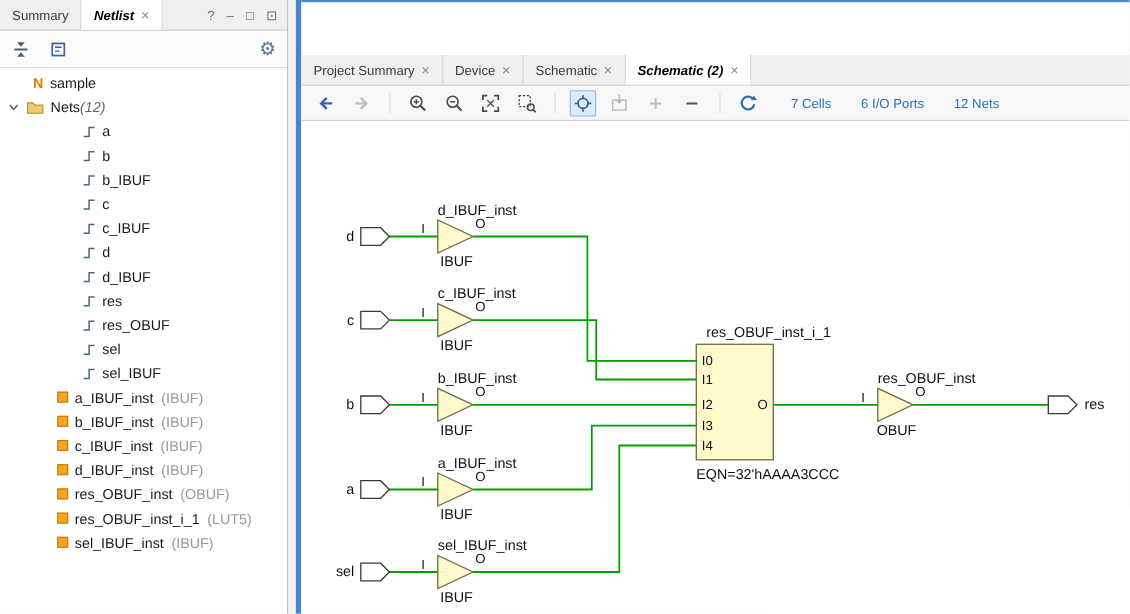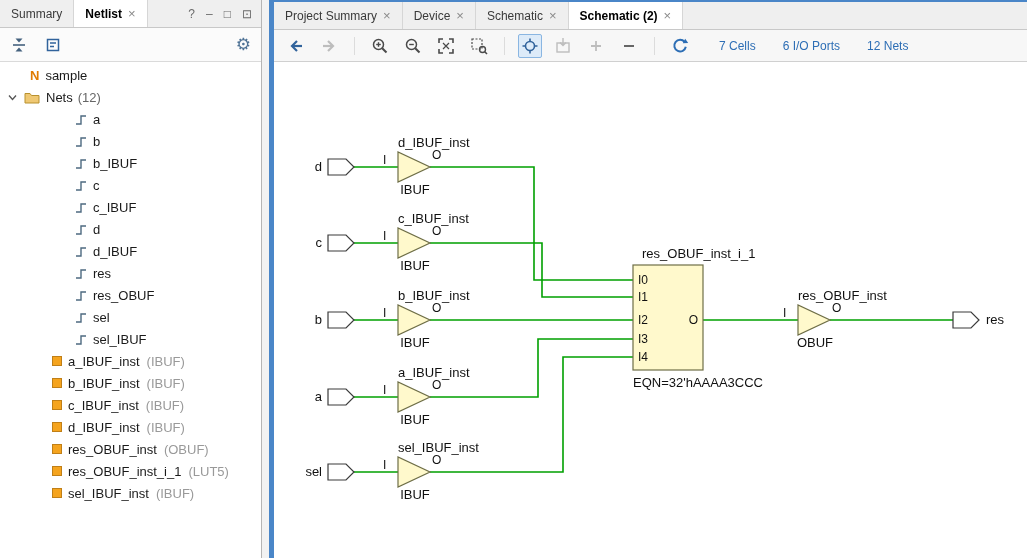--- a/index.html
+++ b/index.html
@@ -16,50 +16,50 @@
   
   .left-panel{width:262px;background:#fff;border-right:1px solid #B5B5B5;
               display:flex;flex-direction:column;flex:0 0 262px;}
   .gap{width:7px;background:#F2F2F2;flex:0 0 7px;}
   .focus-bar{width:5px;background:var(--focus-blue);flex:0 0 5px;}
 
   .tab-bar{display:flex;align-items:stretch;background:#EFEFEF;height:28px;
            border-bottom:1px solid #C8C8C8;flex:0 0 28px;}
   .tab{display:flex;align-items:center;gap:6px;padding:0 11px;font-size:12px;
        color:#3A3A3A;border-right:1px solid #D6D6D6;white-space:nowrap;cursor:default;}
-  .tab.active{background:#fff;color:#000;font-weight:bold;}
+  .tab.active{background:#fff;color:#000;font-weight:bold;font-style:italic;}
   .tab-close{color:#8A8A8A;font-size:13px;font-weight:normal;line-height:1;}
   .win-controls{margin-left:auto;display:flex;align-items:center;gap:11px;
                 padding:0 9px;color:#6B6B6B;font-size:12px;}
   .win-controls span{cursor:default;}
 
   .panel-toolbar{height:34px;flex:0 0 34px;display:flex;align-items:center;
                  gap:16px;padding:0 10px;background:#FBFBFB;border-bottom:1px solid #DADADA;}
   .gear{margin-left:auto;font-size:17px;color:#4F7396;line-height:1;}
 
   .tree{flex:1;overflow:hidden;padding-top:2px;background:#fff;}
   .trow{height:22px;display:flex;align-items:center;font-size:13px;white-space:nowrap;}
   .tlabel{margin-left:6px;}
-  .tcount{margin-left:5px;color:#666;}
+  .tcount{color:#666;font-style:italic;}
   .ttype{margin-left:7px;color:#999;}
   .r-root{padding-left:30px;}
   .r-group{padding-left:8px;}
   .r-net{padding-left:74px;}
   .r-cell{padding-left:52px;}
   .chev{width:14px;display:flex;align-items:center;}
   .ficon{display:flex;align-items:center;margin-left:2px;}
   .nicon{color:#E07B00;font-weight:bold;font-size:13px;}
   .cicon{width:10px;height:10px;background:var(--leaf-cell-orange);
          border:1px solid #C07F17;flex:0 0 auto;}
   .wicon{display:flex;align-items:center;}
 
   
   .right-panel{flex:1;display:flex;flex-direction:column;background:#fff;
                border-top:2px solid var(--focus-blue);}
-  .right-panel .tab-bar{height:28px;}
+  .right-panel .tab-bar{height:28px;margin-top:48px;}
   .schematic-toolbar{height:32px;flex:0 0 32px;display:flex;align-items:center;
                      gap:9px;padding:0 10px;background:#F7F7F7;border-bottom:1px solid #D0D0D0;}
   .tbtn{width:24px;height:24px;display:flex;align-items:center;justify-content:center;
         border:1px solid transparent;border-radius:2px;}
   .tbtn.selected{background:#DDEBF9;border:1px solid #8AB6E2;}
   .tsep{width:1px;height:18px;background:#DCDCDC;margin:0 4px;}
   .tcountlink{color:var(--link-blue);font-size:12px;margin-left:18px;cursor:default;}
 
   .canvas{position:relative;flex:1;background:#FFFFFF;overflow:hidden;}
   .canvas svg{position:absolute;left:0;top:0;}

